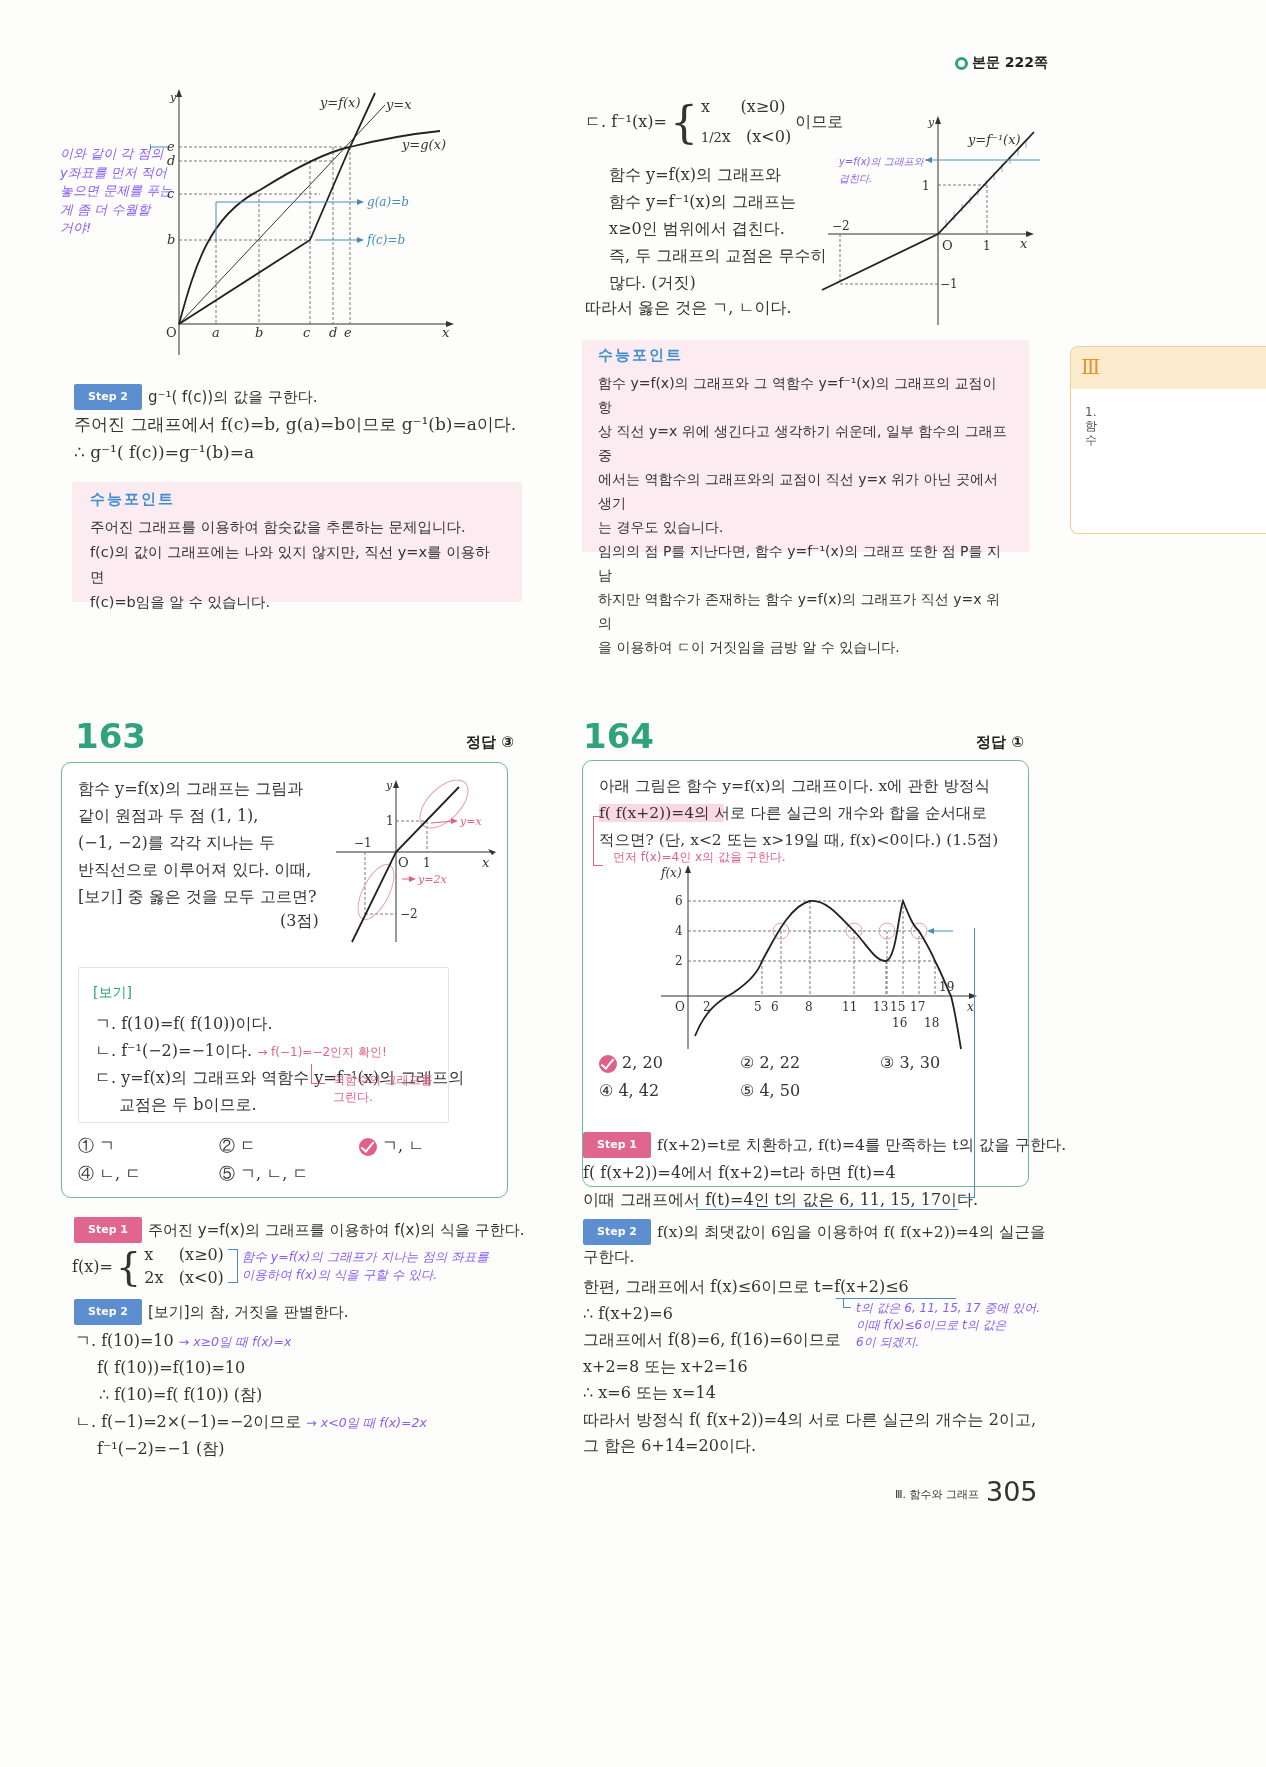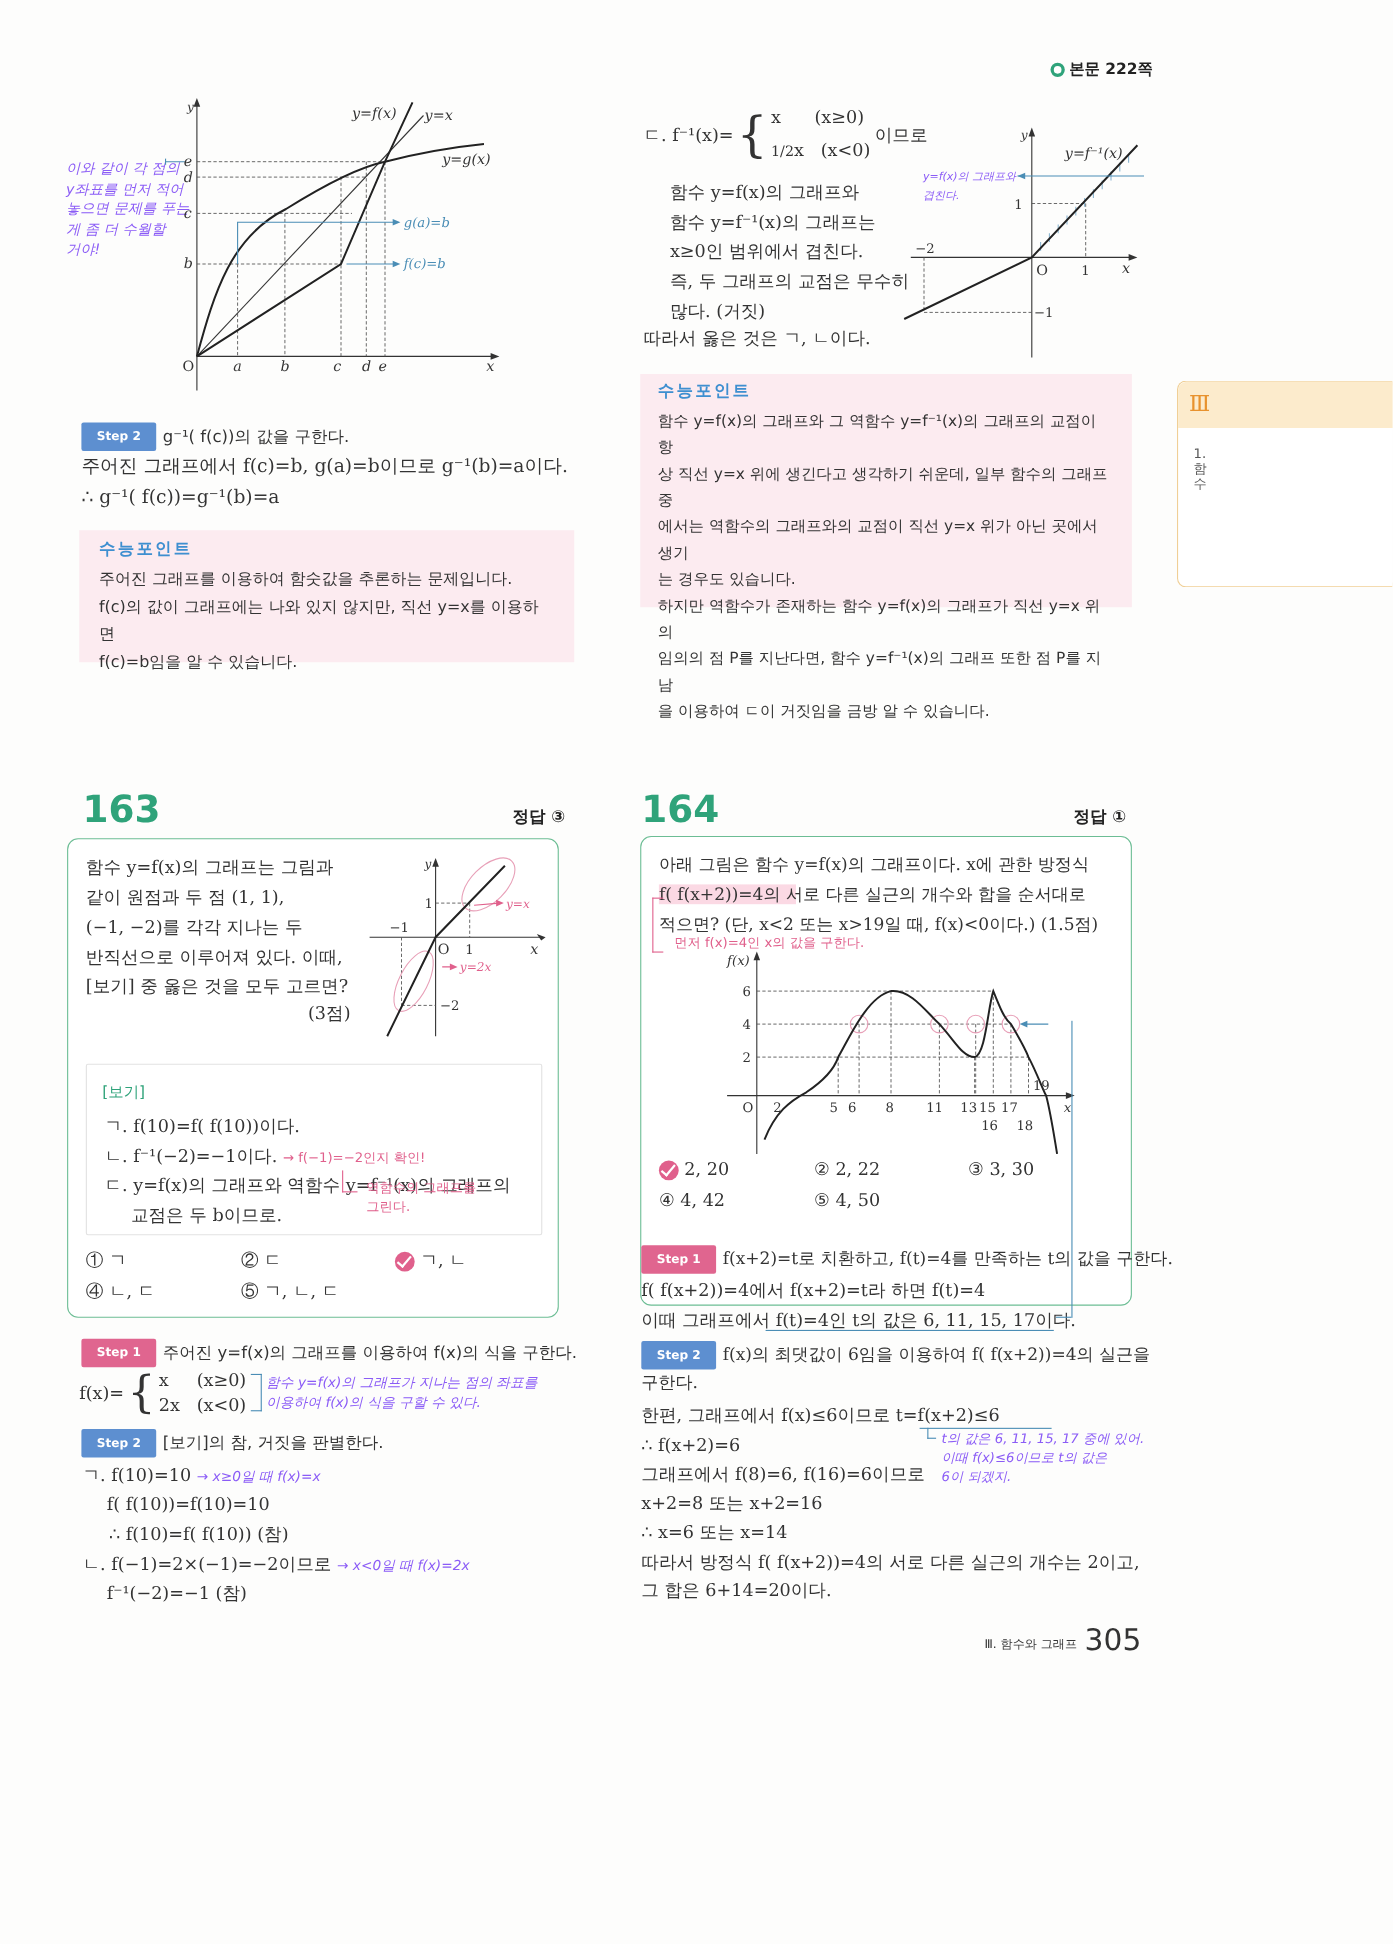--- a/index.html
+++ b/index.html
@@ -183,22 +183,22 @@
   <text x="12" y="120" font-size="12" fill="#333">−2</text>
 </svg>
 
 <div class="point-box" style="left:582px; top:340px; width:447px; height:212px; padding:6px 16px;">
   <div class="point-title">수능포인트</div>
   <div class="point-text" style="margin-top:6px; font-size:14px; line-height:24px;">
     <div>함수 y=f(x)의 그래프와 그 역함수 y=f⁻¹(x)의 그래프의 교점이 항</div>
     <div>상 직선 y=x 위에 생긴다고 생각하기 쉬운데, 일부 함수의 그래프 중</div>
     <div>에서는 역함수의 그래프와의 교점이 직선 y=x 위가 아닌 곳에서 생기</div>
     <div>는 경우도 있습니다.</div>
+    <div>임의의 점 P를 지난다면, 함수 y=f⁻¹(x)의 그래프 또한 점 P를 지남</div>
     <div>하지만 역함수가 존재하는 함수 y=f(x)의 그래프가 직선 y=x 위의</div>
-    <div>임의의 점 P를 지난다면, 함수 y=f⁻¹(x)의 그래프 또한 점 P를 지남</div>
     <div>을 이용하여 ㄷ이 거짓임을 금방 알 수 있습니다.</div>
   </div>
 </div>
 
 <div class="prob-num" style="left:75px; top:716px;">163</div>
 <div class="answer-label" style="left:466px; top:733px;">정답 ③</div>
 
 <div class="prob-box" style="left:61px; top:762px; width:447px; height:436px;">
   <div class="abs" style="left:16px; top:12px; font-size:16px; line-height:27px;">
     <div>함수 y=f(x)의 그래프는 그림과</div>
@@ -231,21 +231,21 @@
     <text x="148" y="90" font-size="13" font-style="italic" fill="#333">x</text>
     <text x="64" y="90" font-size="13" fill="#333">O</text>
     <text x="52" y="48" font-size="12" fill="#333">1</text>
     <text x="89" y="90" font-size="12" fill="#333">1</text>
     <text x="20" y="70" font-size="12" fill="#333">−1</text>
     <text x="66" y="141" font-size="12" fill="#333">−2</text>
     <text x="126" y="48" font-size="11" font-style="italic" fill="#e0608c">y=x</text>
     <text x="84" y="106" font-size="11" font-style="italic" fill="#e0608c">y=2x</text>
   </svg>
 
-  <div class="abs" style="left:16px; top:204px; width:415px; height:156px; border:1.5px solid #e2e2e2; border-radius:2px; background:#fff;">
+  <div class="abs" style="left:16px; top:204px; width:371px; height:156px; border:1.5px solid #e2e2e2; border-radius:2px; background:#fff;">
     <div class="abs sans" style="left:14px; top:16px; color:#2fa37a; font-size:14px;">[보기]</div>
     <div class="abs" style="left:16px; top:42px; font-size:16px; line-height:27px; white-space:nowrap;">
       <div>ㄱ. f(10)=f( f(10))이다.</div>
       <div><span>ㄴ. f⁻¹(−2)=−1이다.</span> <span class="pink-note">→ f(−1)=−2인지 확인!</span></div>
       <div>ㄷ. y=f(x)의 그래프와 역함수 y=f⁻¹(x)의 그래프의</div>
       <div style="padding-left:24px;">교점은 두 b이므로.</div>
     </div>
     <div class="abs" style="left:232px; top:96px; width:14px; height:20px; border-left:1px solid #e0608c; border-bottom:1px solid #e0608c;"></div>
     <div class="abs pink-note" style="left:254px; top:104px;">
       <div>역함수의 그래프를</div>

